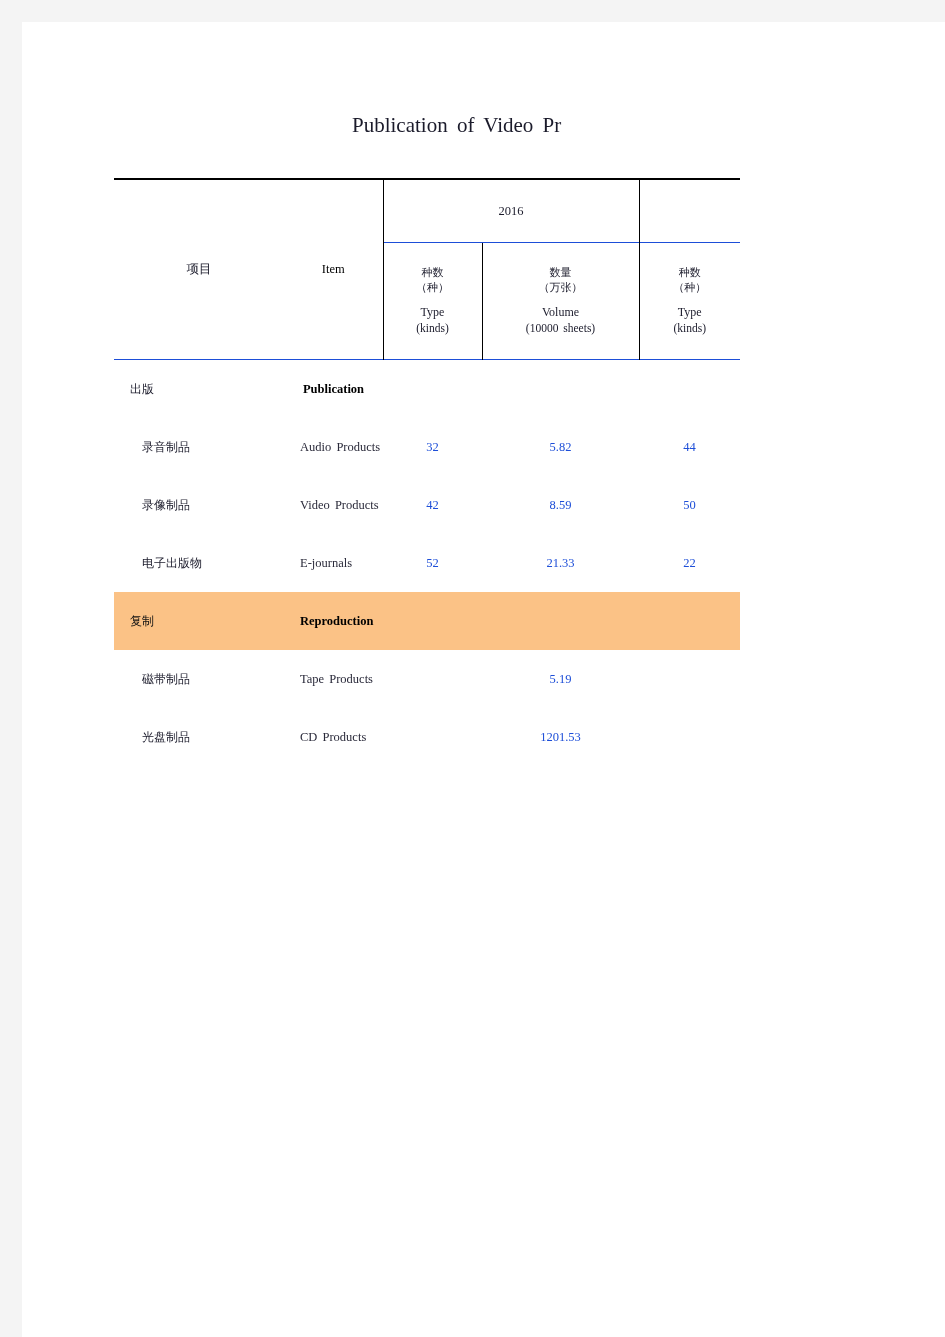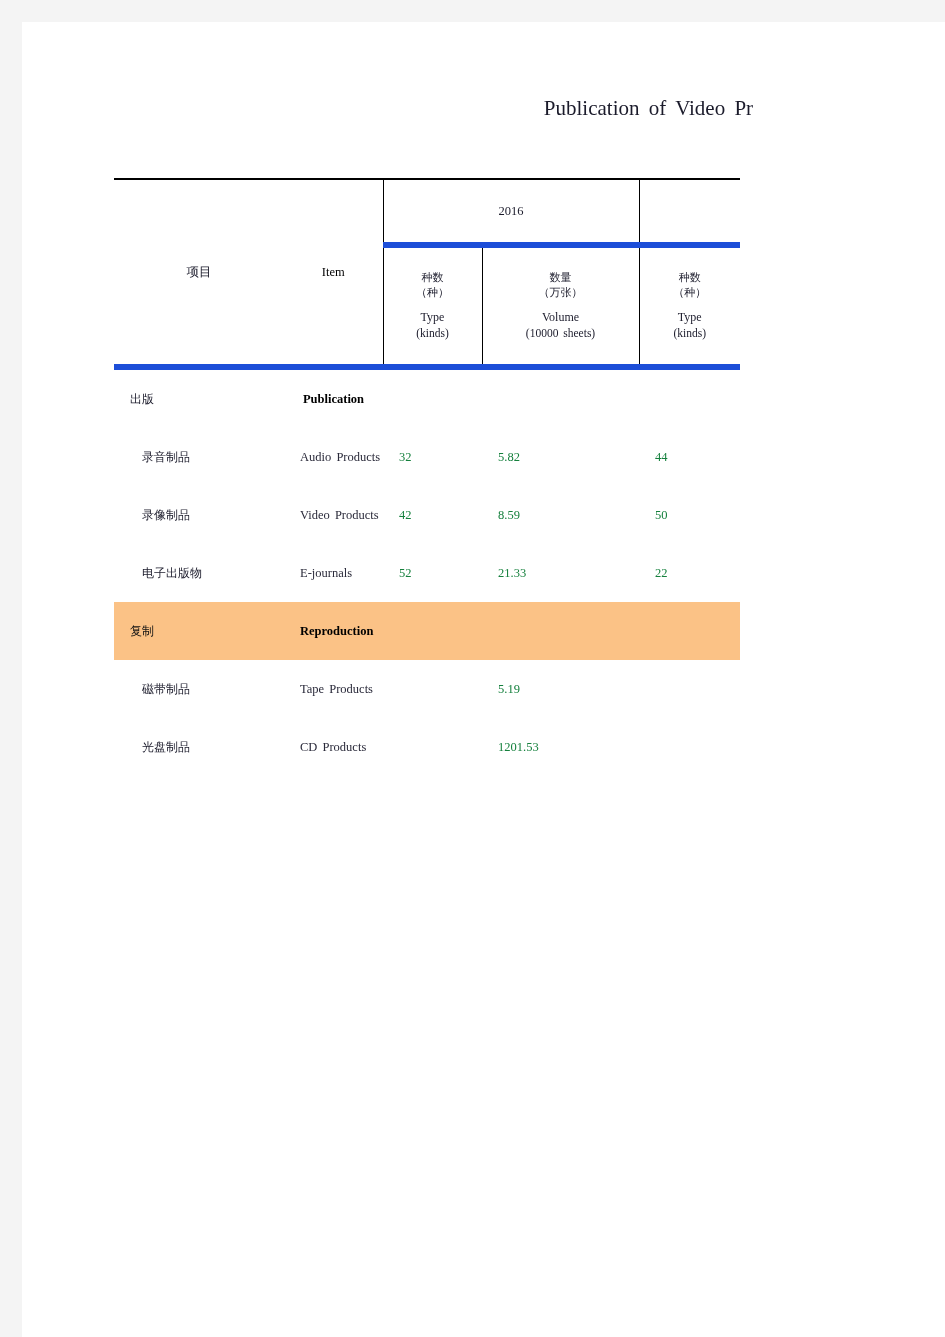--- a/index.html
+++ b/index.html
@@ -43,23 +43,23 @@
     margin-left: 330px;
   }
   .title-cn .num {
     font-family: "Liberation Serif", serif;
     letter-spacing: 0;
   }
   .title-en {
     font-family: "Liberation Serif", "DejaVu Serif", serif;
     font-size: 21px;
     color: #1b1b2b;
-    text-align: center;
-    white-space: nowrap;
-    margin-top: 14px;
+    text-align: left;
+    white-space: nowrap;
+    margin-top: 31px;
     margin-left: 330px;
     word-spacing: 4px;
   }
 
   
   #stat-table {
     position: absolute;
     left: 92px;
     top: 156px;
     width: 626px;
@@ -70,21 +70,21 @@
     table-layout: fixed;
   }
   table.grid td, table.grid th {
     padding: 16px;
     font-weight: normal;
     vertical-align: middle;
   }
 
   
   .rule-top       { border-top: 2px solid #000000; }
-  .rule-thin      { border-top: 6px solid #1d4ed8; }
+  .rule-thin      { border-top: 1px solid #1d4ed8; }
   .vline-l        { border-left: 1px solid #000000; }
 
   
   .hdr-year {
     height: 30px;
     text-align: center;
     font-family: "Liberation Serif", serif;
     font-size: 12.5px;
     color: #1b1b2b;
   }
@@ -146,25 +146,25 @@
   td.c-en {
     padding-left: 12px;
     font-family: "Liberation Serif", serif;
     font-size: 12.5px;
     color: #2a2a3a;
     white-space: nowrap;
     word-spacing: 2px;
   }
   td.c-en.bold { font-weight: bold; color: #000000; text-align: center; }
   td.c-num {
-    text-align: left;
+    text-align: center;
     padding-right: 16px;
     font-family: "Liberation Serif", serif;
     font-size: 12.5px;
-    color: #15803d;
+    color: #1d4ed8;
   }
   tr.group-row.highlight td { background: #fbc286; }
   tr.group-row.highlight td.c-cn { color: #111111; }
 </style>
 </head>
 <body>
 
 <div id="page-sheet">
 
   <div id="title-block">

